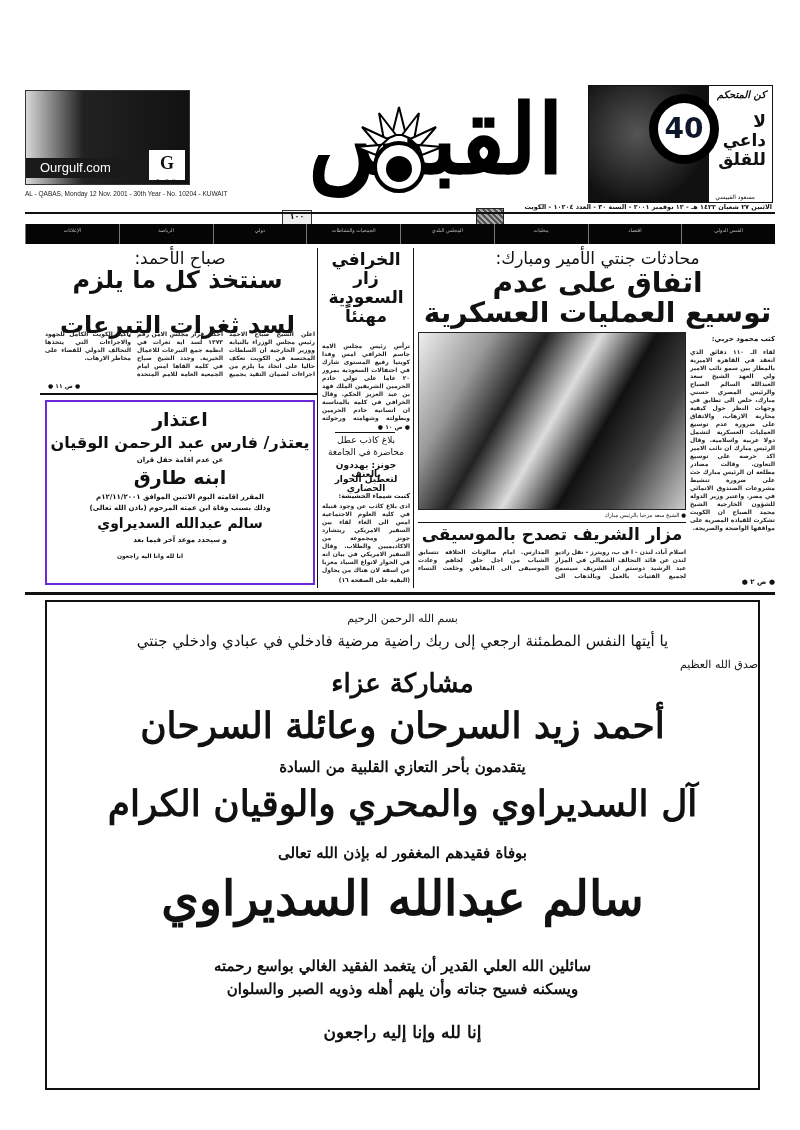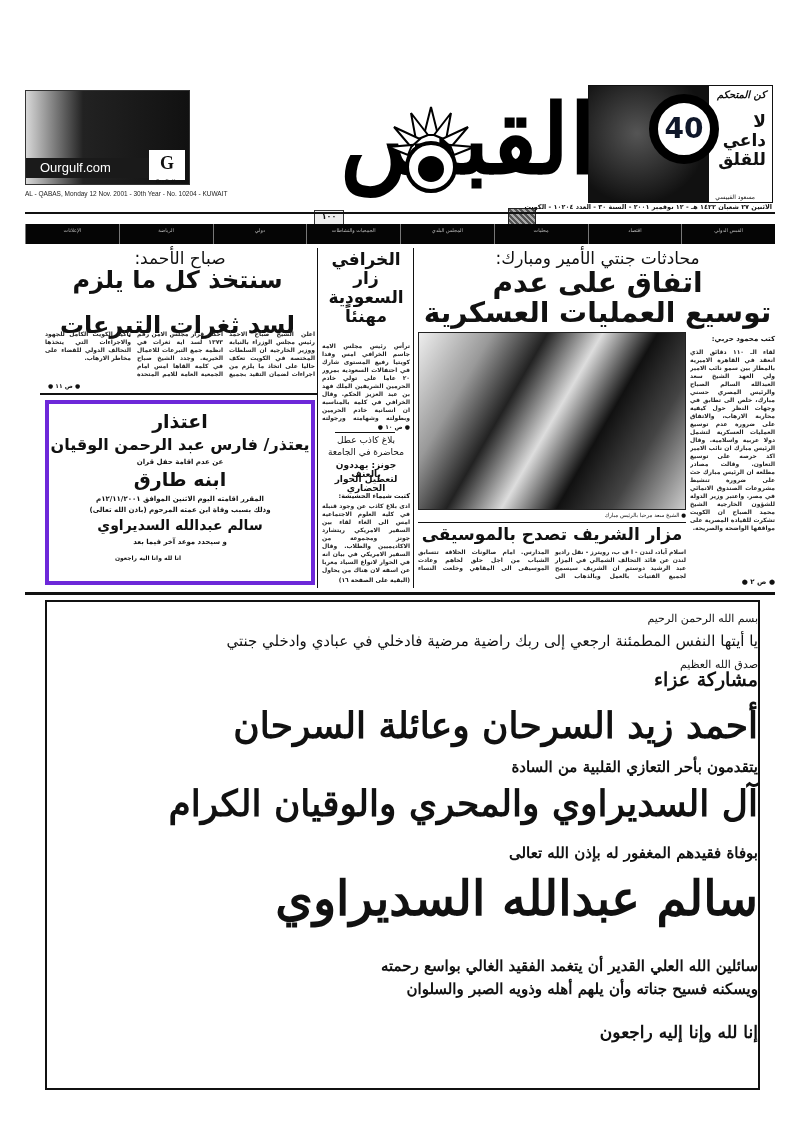--- a/index.html
+++ b/index.html
@@ -9,21 +9,21 @@
     .rtl { direction: rtl; }
     .bold { font-weight: bold; }
 
     
     .ad-left { left: 25px; top: 90px; width: 165px; height: 95px; background: linear-gradient(90deg,#d8d8d8 0%,#222 35%,#111 100%); border: 1px solid #333; }
     .ad-left .band { position: absolute; left: 0; right: 40px; bottom: 6px; height: 20px; background: #1a1a1a; color: #fff; font-size: 13px; padding-left: 14px; line-height: 20px; font-family: "Liberation Sans", sans-serif; }
     .ad-left .logo { position: absolute; right: 4px; bottom: 4px; width: 36px; height: 30px; background:#fff; color:#111; font-size: 18px; text-align:center; font-weight:bold; line-height: 26px; font-family: "Liberation Serif", serif; }
     .ad-left .brand { position:absolute; right:2px; bottom:0; font-size:5px; color:#111; }
     .masthead-line { left: 25px; top: 190px; font-size: 6.5px; font-family: "Liberation Sans", sans-serif; color: #222; }
 
-    .logo-main { left: 256px; top: 85px; width: 340px; height: 110px; }
+    .logo-main { left: 224px; top: 85px; width: 340px; height: 110px; }
     .logo-text { position: absolute; right: 0; top: 0; font-size: 96px; font-weight: bold; font-family: "DejaVu Serif", serif; line-height: 110px; letter-spacing: -4px; color: #000; direction: rtl; }
     .logo-emblem { position: absolute; left: 130px; top: 20px; width: 90px; height: 90px; }
     .price-box { position: absolute; left: 58px; top: 125px; width: 30px; height: 25px; border: 1px solid #333; background: #eee; font-size: 8px; text-align: center; line-height: 11px; font-weight: bold; }
     .tag-strip { position: absolute; left: 108px; top: 140px; width: 125px; height: 10px; background: #333; }
     .qr-box { position: absolute; left: 252px; top: 123px; width: 28px; height: 26px; background: repeating-linear-gradient(45deg,#555 0 2px,#aaa 2px 4px); border:1px solid #222; }
 
     .ad-right { left: 588px; top: 85px; width: 185px; height: 118px; background: #fff; border: 1px solid #111; overflow: hidden; }
     .ad-right .dark { position: absolute; left: 0; top: 0; width: 120px; height: 118px; background: radial-gradient(circle at 40% 40%,#555,#111 70%); }
     .ad-right .circle { position: absolute; left: 60px; top: 8px; width: 70px; height: 70px; border-radius: 50%; border: 9px solid #000; background: #fff; color: #0f172a; font-size: 28px; font-weight: 900; text-align: center; line-height: 52px; }
     .ad-right .top { position: absolute; right: 6px; top: 3px; font-size: 10px; font-weight: bold; direction: rtl; font-style: italic; }
@@ -38,25 +38,25 @@
     
     .kicker { font-size: 17px; direction: rtl; text-align: center; letter-spacing: 1px; }
     .headline { font-weight: 900; direction: rtl; text-align: center; font-family: "DejaVu Sans", sans-serif; line-height: 1.05; }
     .body-col { font-size: 6px; line-height: 8px; direction: rtl; text-align: justify; color: #222; font-weight: bold; }
 
     .photo { left: 418px; top: 330px; width: 200px; height: 180px; background: linear-gradient(120deg,#eee 0%,#999 20%,#222 35%,#ddd 50%,#111 65%,#444 80%,#ccc 100%); border: 1px solid #222; }
     .photo-caption { left: 418px; top: 512px; width: 200px; font-size: 5.5px; direction: rtl; text-align: right; }
 
     .vline { width: 1px; background: #111; }
 
-    .apology { left: 45px; top: 400px; width: 270px; height: 185px; border: 4px solid #6d28d9; direction: rtl; text-align: center; }
+    .apology { left: 45px; top: 400px; width: 270px; height: 185px; border: 2px solid #6d28d9; direction: rtl; text-align: center; }
     .apology div { line-height: 1.2; }
 
     .obit { left: 45px; top: 600px; width: 715px; height: 490px; border: 2px solid #111; direction: rtl; text-align: center; font-family: "DejaVu Serif", serif; }
-    .obit .line { position: absolute; left: 0; right: 0; text-align: right; }
+    .obit .line { position: absolute; left: 0; right: 0; text-align: center; }
   </style>
 </head>
 <body>
 
 <div class="abs ad-left">
   <div class="band">Ourgulf.com</div>
   <div class="logo">G</div>
   <div class="brand">OurGulf.com</div>
 </div>
 <div class="abs masthead-line">AL - QABAS, Monday 12 Nov. 2001 - 30th Year - No. 10204 - KUWAIT</div>
@@ -155,21 +155,21 @@
   <div class="bold" style="font-size:7px; margin-top:4px;">و سيحدد موعد آخر فيما بعد</div>
   <div class="bold" style="font-size:6px; margin-top:8px; text-align:right; padding-right:130px;">انا لله وانا اليه راجعون</div>
 </div>
 
 <div class="abs rule" style="top:592px; height:3px;"></div>
 
 <div class="abs obit">
   <div class="line" style="top:10px; font-size:11px;">بسم الله الرحمن الرحيم</div>
   <div class="line" style="top:30px; font-size:15px;">يا أيتها النفس المطمئنة ارجعي إلى ربك راضية مرضية فادخلي في عبادي وادخلي جنتي</div>
   <div class="line" style="top:56px; font-size:11px; text-align:right; left:0; right:0;">صدق الله العظيم</div>
-  <div class="line bold" style="top:66px; font-size:19px;">مشاركة عزاء</div>
+  <div class="line bold" style="top:66px; font-size:26px;">مشاركة عزاء</div>
   <div class="line bold" style="top:102px; font-size:36px;">أحمد زيد السرحان وعائلة السرحان</div>
   <div class="line bold" style="top:156px; font-size:15px;">يتقدمون بأحر التعازي القلبية من السادة</div>
   <div class="line bold" style="top:180px; font-size:36px;">آل السديراوي والمحري والوقيان الكرام</div>
   <div class="line bold" style="top:242px; font-size:15px;">بوفاة فقيدهم المغفور له بإذن الله تعالى</div>
   <div class="line bold" style="top:268px; font-size:48px;">سالم عبدالله السديراوي</div>
   <div class="line bold" style="top:355px; font-size:15px;">سائلين الله العلي القدير أن يتغمد الفقيد الغالي بواسع رحمته</div>
   <div class="line bold" style="top:378px; font-size:15px;">ويسكنه فسيح جناته وأن يلهم أهله وذويه الصبر والسلوان</div>
   <div class="line bold" style="top:420px; font-size:17px;">إنا لله وإنا إليه راجعون</div>
 </div>
 

